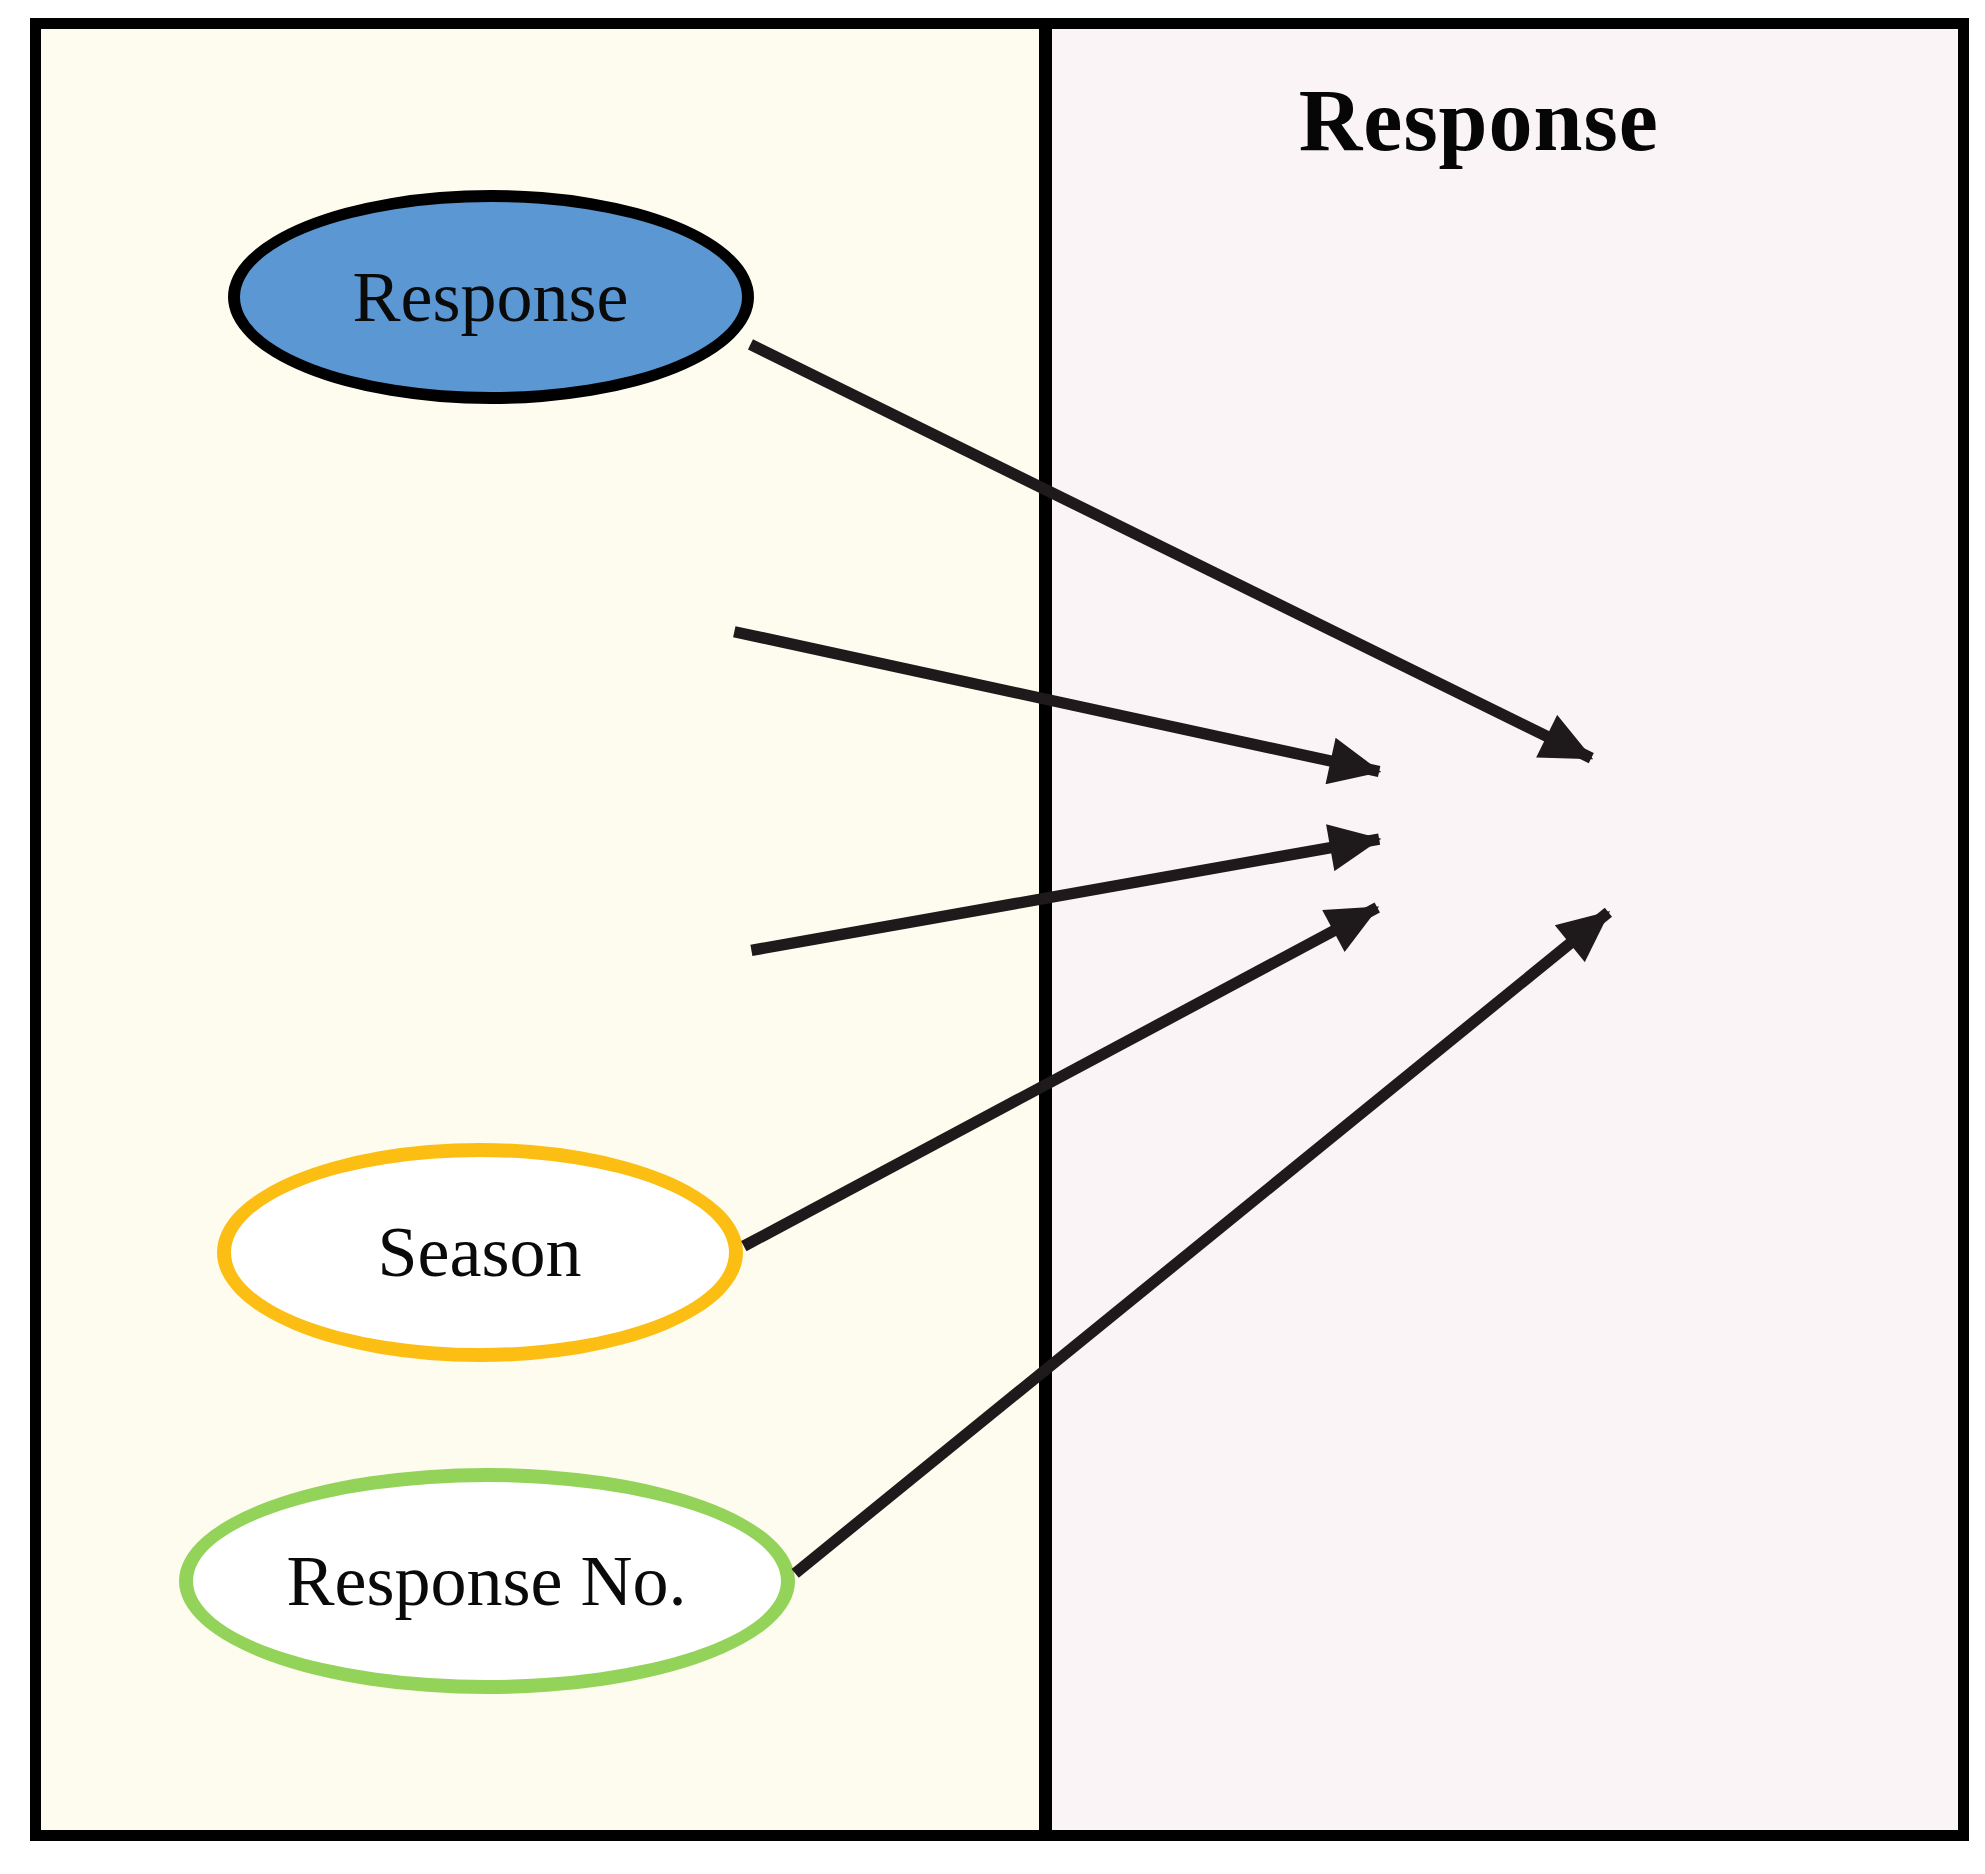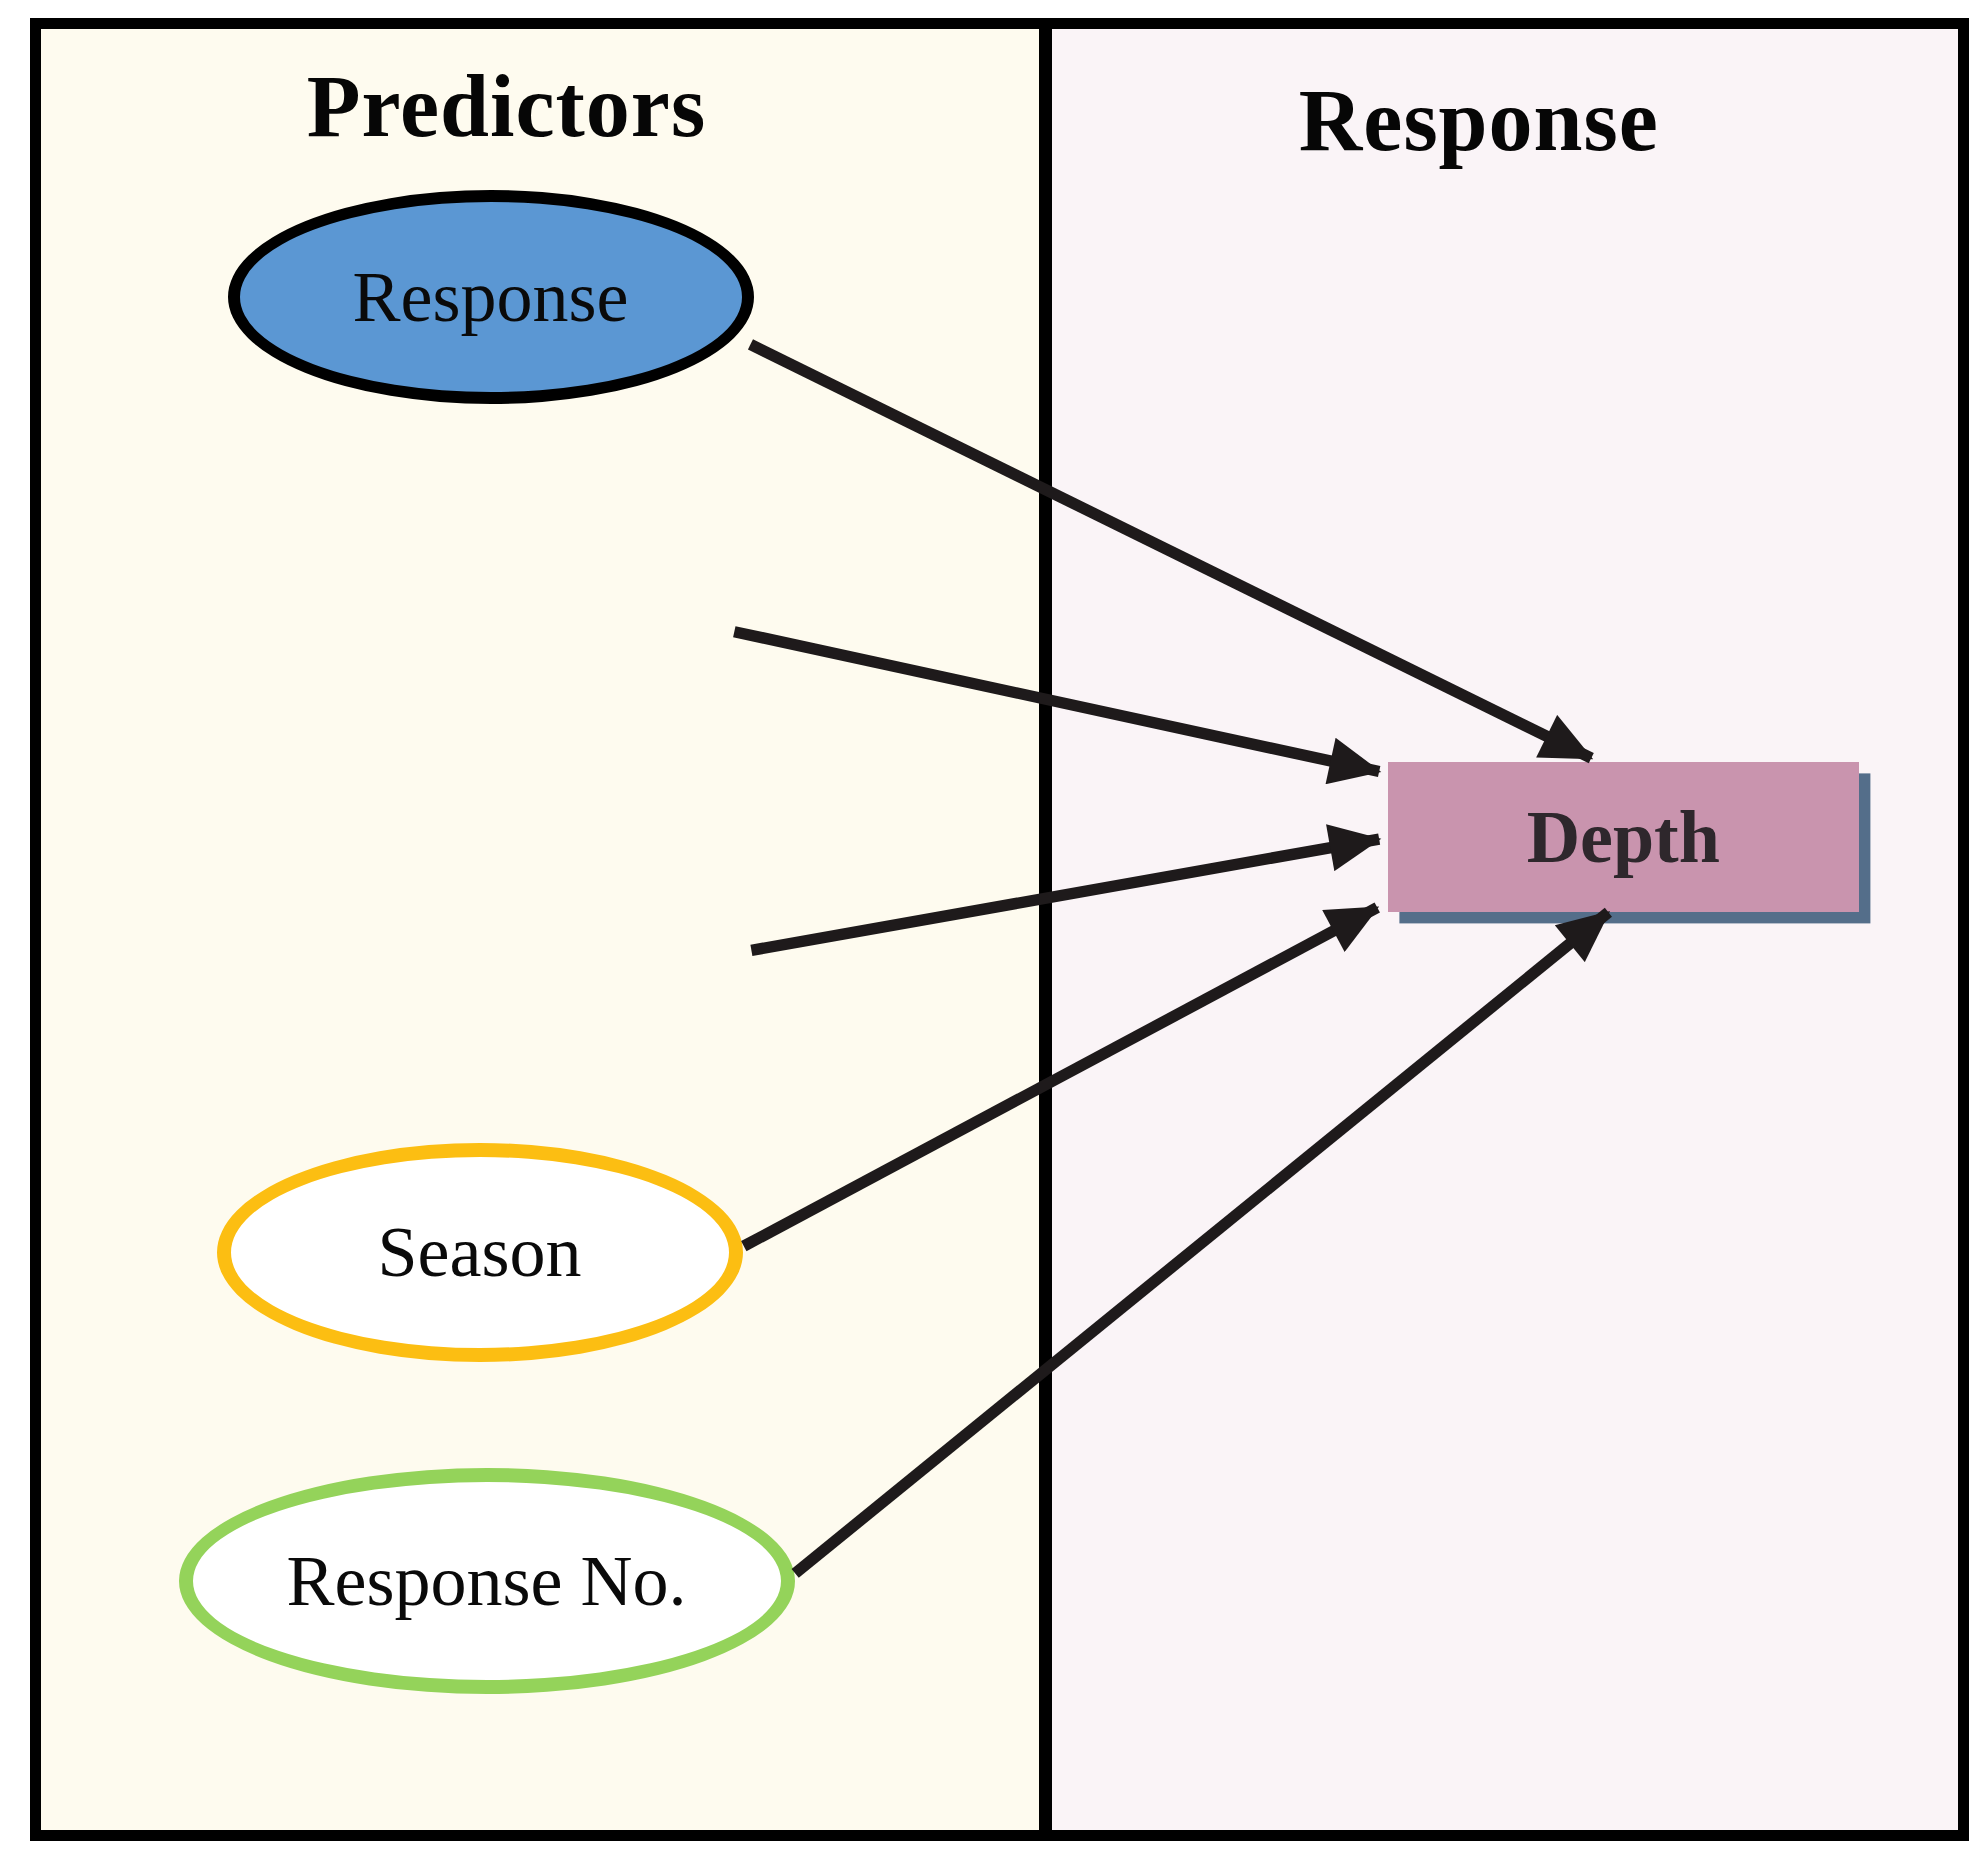--- a/index.html
+++ b/index.html
@@ -99,21 +99,20 @@
   .arrow-line { stroke-width: 12px; }
 </style>
 </head>
 <body>
 
 <div class="stage">
 
   <div class="frame">
 
     <div class="panel panel-left" style="background: rgb(254, 251, 239);">
-      <h2 class="panel-title title-left">Predictors</h2>
 
       <div class="ellipse n0" style="border-color: rgb(0, 0, 0); background: rgb(91, 151, 211);">
         <span class="node-label">Response</span>
       </div>
 
 
 
       <div class="ellipse n3" style="border-color: rgb(252, 190, 18); background: rgb(255, 255, 255);">
         <span class="node-label">Season</span>
       </div>
@@ -121,23 +120,20 @@
       <div class="ellipse n4" style="border-color: rgb(148, 211, 90); background: rgb(255, 255, 255);">
         <span class="node-label">Response No.</span>
       </div>
     </div>
 
     <div class="divider"></div>
 
     <div class="panel panel-right" style="background: rgb(250, 244, 247);">
       <h2 class="panel-title title-right">Response</h2>
 
-      <div class="depth-box" style="background: rgb(201, 148, 174); box-shadow: rgb(84, 110, 138) 11.4px 11.4px 0px 0px;">
-        <span class="depth-label">Depth</span>
-      </div>
     </div>
 
   </div>
 
   <svg class="arrows" viewBox="0 0 2088 1971">
     <defs>
       <marker id="arrowhead" viewBox="0 0 12 11" refX="11.5" refY="5.5" markerWidth="56" markerHeight="50" markerUnits="userSpaceOnUse" orient="auto">
         <path class="arrow-head" d="M0,0 L12,5.5 L0,11 Z" style="fill: rgb(30, 26, 27);"></path>
       </marker>
     </defs>

